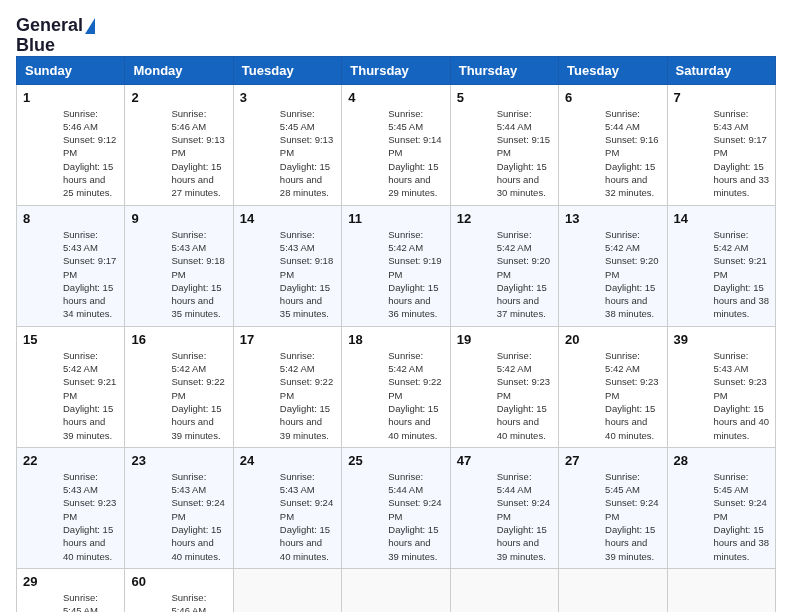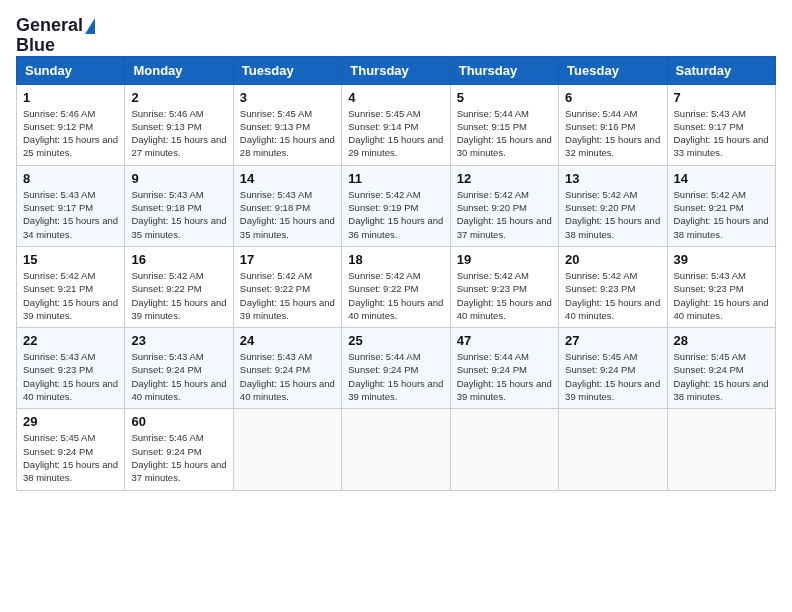--- a/index.html
+++ b/index.html
@@ -80,20 +80,21 @@
     .day-num {
       font-size: 13px;
       font-weight: bold;
       color: #111;
       margin-bottom: 2px;
     }
     .day-info {
       font-size: 9.5px;
       color: #333;
       line-height: 1.4;
+      margin-left: 40px;
     }
     .empty-cell {
       background: #f9f9f9 !important;
     }
   </style>
 </head>
 <body>
 
 <div class="header">
   <div class="logo">

